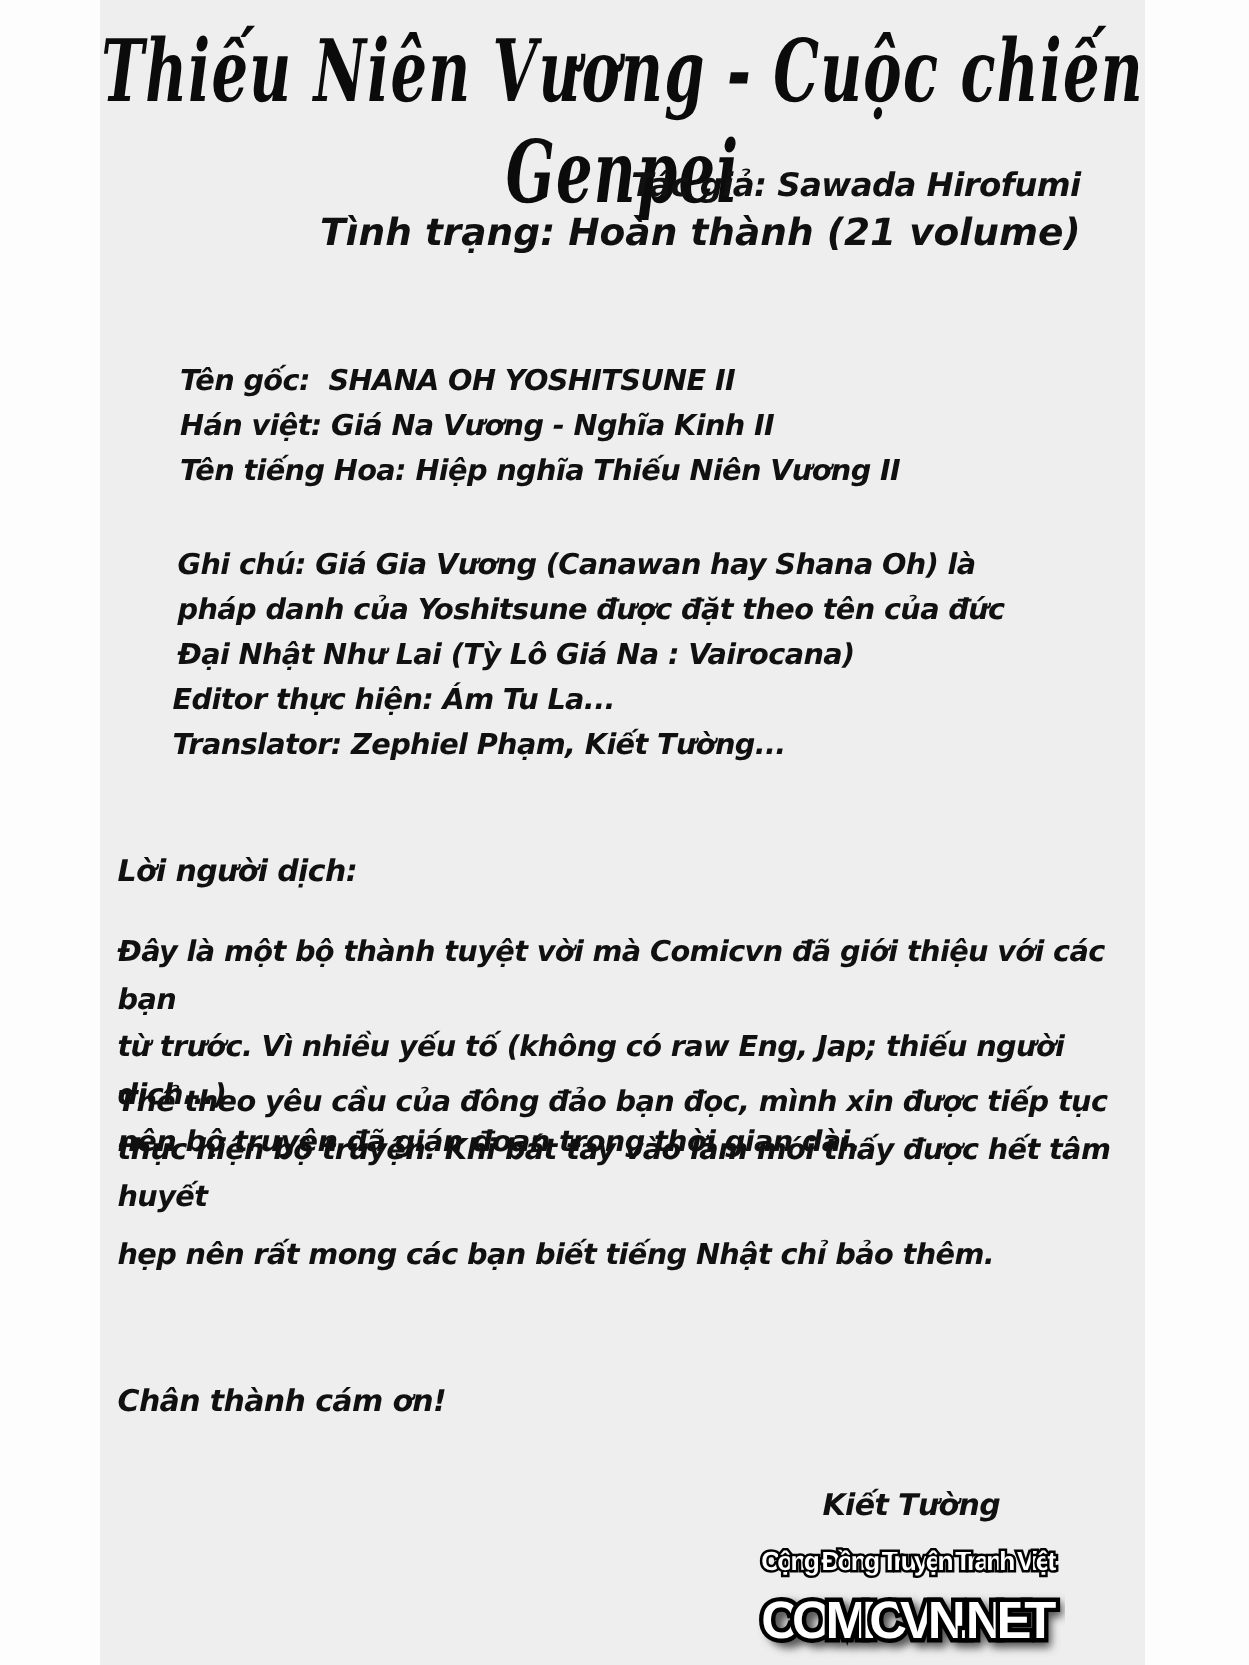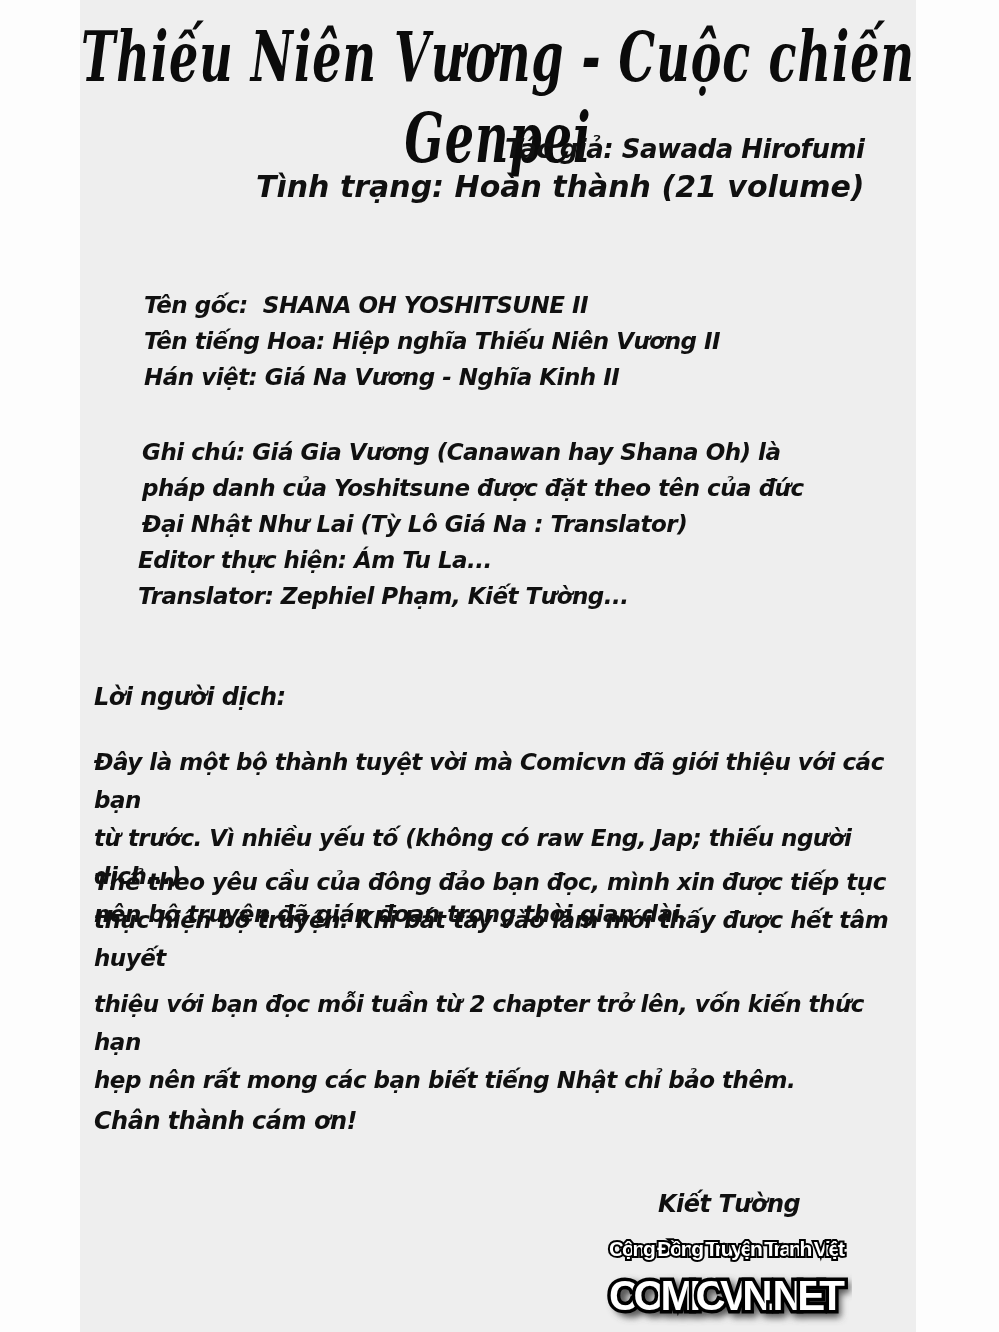--- a/index.html
+++ b/index.html
@@ -73,28 +73,28 @@
 
   <h1 class="title">Thiếu Niên Vương - Cuộc chiến Genpei</h1>
 
   <div class="abs header-block">
     <div class="line author">Tác giả: Sawada Hirofumi</div>
     <div class="line status">Tình trạng: Hoàn thành (21 volume)</div>
   </div>
 
   <div class="abs names-block body-text">
     <div class="line">Tên gốc:  SHANA OH YOSHITSUNE II</div>
+    <div class="line">Hán việt: Giá Na Vương - Nghĩa Kinh II</div>
     <div class="line">Tên tiếng Hoa: Hiệp nghĩa Thiếu Niên Vương II</div>
-    <div class="line">Hán việt: Giá Na Vương - Nghĩa Kinh II</div>
   </div>
 
   <div class="abs note-block body-text">
     <div class="line">Ghi chú: Giá Gia Vương (Canawan hay Shana Oh) là</div>
     <div class="line">pháp danh của Yoshitsune được đặt theo tên của đức</div>
-    <div class="line">Đại Nhật Như Lai (Tỳ Lô Giá Na : Translator)</div>
+    <div class="line">Đại Nhật Như Lai (Tỳ Lô Giá Na : Vairocana)</div>
   </div>
 
   <div class="abs credits-block body-text">
     <div class="line">Editor thực hiện: Ám Tu La...</div>
     <div class="line">Translator: Zephiel Phạm, Kiết Tường...</div>
   </div>
 
   <div class="abs tn-heading">Lời người dịch:</div>
 
   <div class="abs para para-1 body-text">
@@ -102,21 +102,20 @@
     <div class="line">từ trước. Vì nhiều yếu tố (không có raw Eng, Jap; thiếu người dịch...)</div>
     <div class="line">nên bộ truyện đã gián đoạn trong thời gian dài.</div>
   </div>
 
   <div class="abs para para-2 body-text">
     <div class="line">Thể theo yêu cầu của đông đảo bạn đọc, mình xin được tiếp tục</div>
     <div class="line">thực hiện bộ truyện. Khi bắt tay vào làm mới thấy được hết tâm huyết</div>
   </div>
 
   <div class="abs para para-3 body-text">
-    <div class="line">thiệu với bạn đọc mỗi tuần từ 2 chapter trở lên, vốn kiến thức hạn</div>
     <div class="line">hẹp nên rất mong các bạn biết tiếng Nhật chỉ bảo thêm.</div>
   </div>
 
   <div class="abs closing">Chân thành cám ơn!</div>
 
   <div class="abs signature">Kiết Tường</div>
 
   <div class="abs logo-wrap">
     <svg width="250" height="102" viewBox="0 0 250 102">
       <defs>

